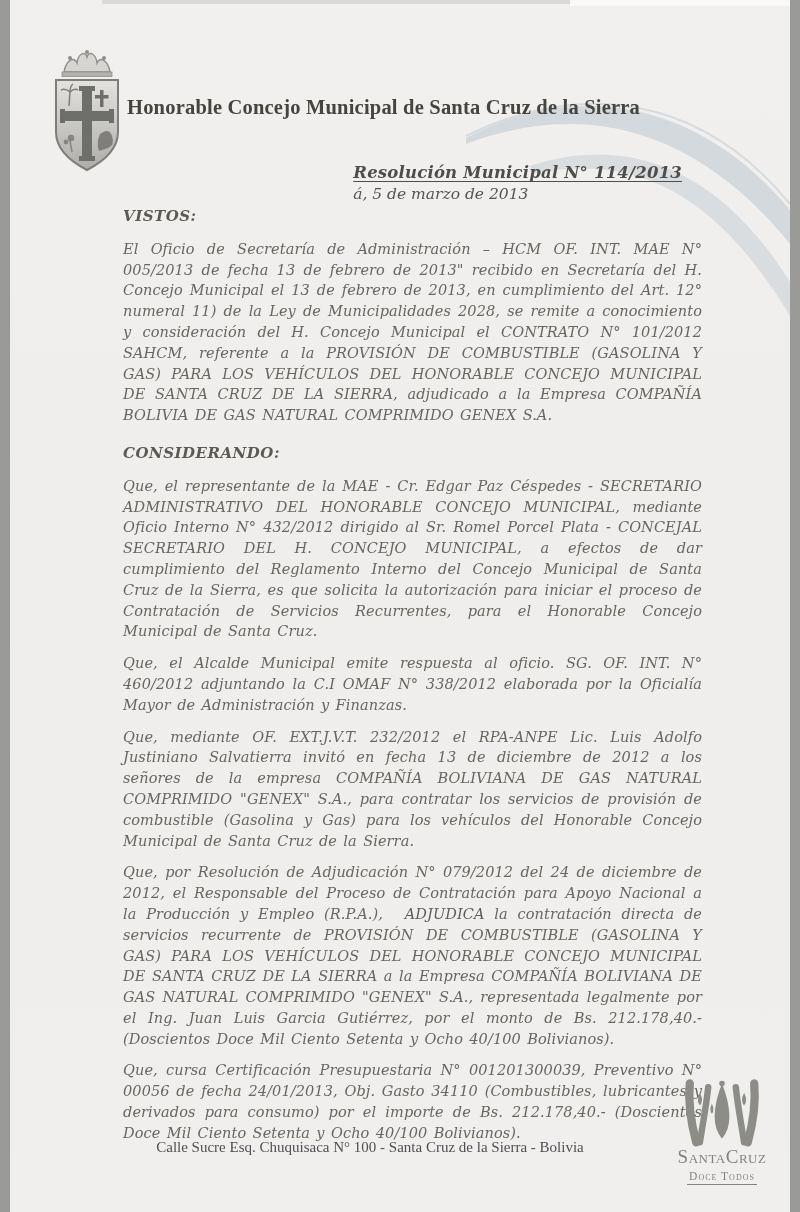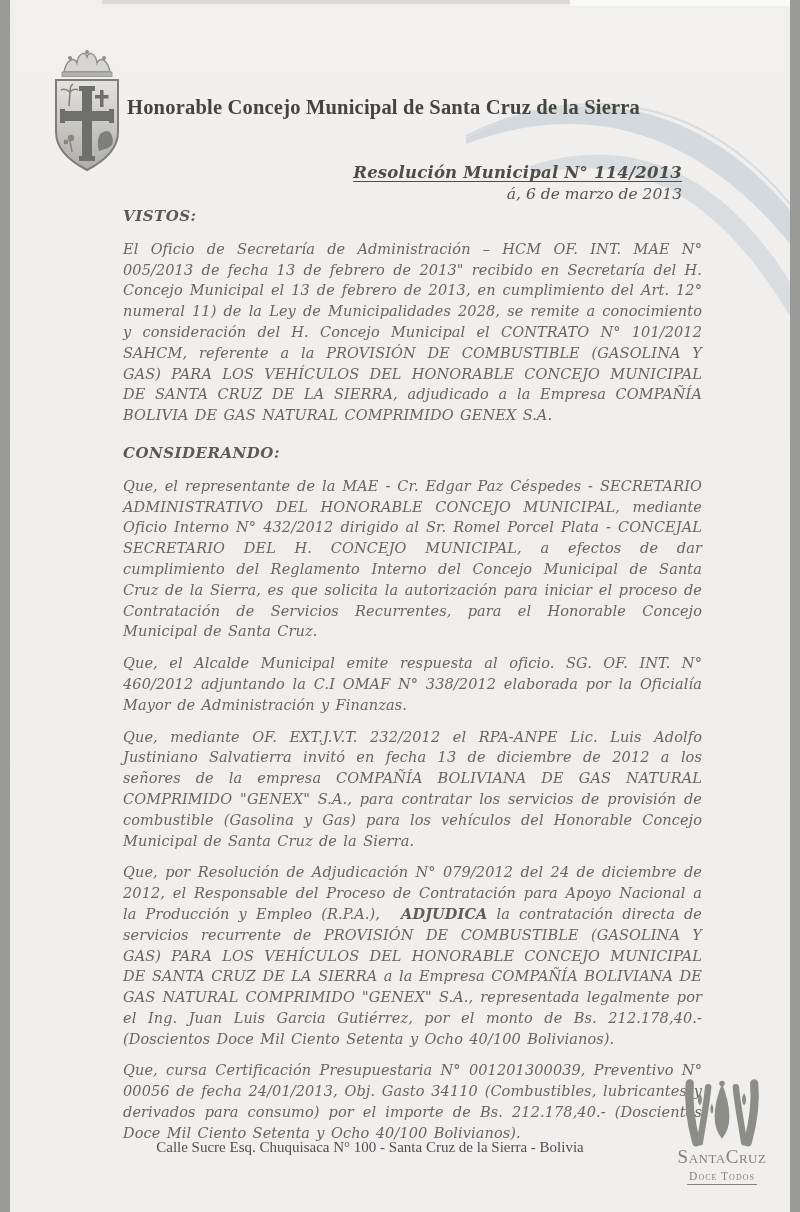--- a/index.html
+++ b/index.html
@@ -22,42 +22,42 @@
   
   .coat{position:absolute;left:36px;top:48px;width:82px;height:128px;}
 
   .org-title{
     position:absolute;left:117px;top:96px;width:600px;
     font-family:"Liberation Serif", serif;
     font-weight:bold;font-size:20.5px;color:#45443f;
     letter-spacing:0.2px;
   }
   .resolution{
-    position:absolute;right:108px;top:163px;text-align:right;
+    position:absolute;right:108px;top:163px;text-align:left;
     font-style:italic;color:#4e4d49;margin-left:43px;
   }
   .resolution .res-title{
     font-size:16.5px;font-weight:bold;
     text-decoration:underline;text-underline-offset:3px;
     letter-spacing:0.2px;
   }
   .resolution .res-date{font-size:15.5px;margin-top:3px;color:#55544f;}
 
   .content{
     position:absolute;left:113px;top:206px;width:579px;
     font-style:italic;font-size:14.5px;line-height:20.8px;
     text-align:justify;word-spacing:1.6px;letter-spacing:0.1px;
   }
   .content h3{
     font-size:15px;margin:0 0 12px 0;color:#5b5a54;
     letter-spacing:0.5px;font-weight:bold;
   }
   .content h3.mt{margin-top:17px;}
   .content p{margin:0 0 11px 0;}
-  .content strong{font-weight:bold;color:#5e5d57;margin-left:12px;}
+  .content strong{font-weight:normal;color:#5e5d57;margin-left:12px;}
 
   .footer{
     position:absolute;left:0;top:1136px;width:720px;text-align:center;
     font-family:"Liberation Serif", serif;font-size:15px;color:#4f4f53;
   }
   .footer .line2{margin-top:3px;}
 
   .sc-logo{
     position:absolute;left:656px;top:1076px;width:112px;text-align:center;
     font-family:"Liberation Serif", serif;color:#83837d;
@@ -117,21 +117,21 @@
 
     <circle cx="25" cy="90" r="3.2" fill="#6e6e6a" opacity="0.7"></circle>
     <circle cx="20" cy="94" r="2.4" fill="#6e6e6a" opacity="0.7"></circle>
     <path d="M24,93 l2,11" stroke="#6e6e6a" stroke-width="1.5" opacity="0.7"></path>
   </svg>
 
   <div class="org-title">Honorable Concejo Municipal de Santa Cruz de la Sierra</div>
 
   <div class="resolution">
     <div class="res-title">Resolución Municipal N° 114/2013</div>
-    <div class="res-date">á, 6 de marzo de 2013</div>
+    <div class="res-date">á, 5 de marzo de 2013</div>
   </div>
 
   <div class="content">
     <h3>VISTOS:</h3>
     <p>El Oficio de Secretaría de Administración – HCM OF. INT. MAE N° 005/2013 de fecha 13 de febrero de 2013" recibido en Secretaría del H. Concejo Municipal el 13 de febrero de 2013, en cumplimiento del Art. 12° numeral 11) de la Ley de Municipalidades 2028, se remite a conocimiento y consideración del H. Concejo Municipal el CONTRATO N° 101/2012 SAHCM, referente a la PROVISIÓN DE COMBUSTIBLE (GASOLINA Y GAS) PARA LOS VEHÍCULOS DEL HONORABLE CONCEJO MUNICIPAL DE SANTA CRUZ DE LA SIERRA, adjudicado a la Empresa COMPAÑÍA BOLIVIA DE GAS NATURAL COMPRIMIDO GENEX S.A.</p>
 
     <h3 class="mt">CONSIDERANDO:</h3>
     <p>Que, el representante de la MAE - Cr. Edgar Paz Céspedes - SECRETARIO ADMINISTRATIVO DEL HONORABLE CONCEJO MUNICIPAL, mediante Oficio Interno N° 432/2012 dirigido al Sr. Romel Porcel Plata - CONCEJAL SECRETARIO DEL H. CONCEJO MUNICIPAL, a efectos de dar cumplimiento del Reglamento Interno del Concejo Municipal de Santa Cruz de la Sierra, es que solicita la autorización para iniciar el proceso de Contratación de Servicios Recurrentes, para el Honorable Concejo Municipal de Santa Cruz.</p>
     <p>Que, el Alcalde Municipal emite respuesta al oficio. SG. OF. INT. N° 460/2012 adjuntando la C.I OMAF N° 338/2012 elaborada por la Oficialía Mayor de Administración y Finanzas.</p>
     <p>Que, mediante OF. EXT.J.V.T. 232/2012 el RPA-ANPE Lic. Luis Adolfo Justiniano Salvatierra invitó en fecha 13 de diciembre de 2012 a los señores de la empresa COMPAÑÍA BOLIVIANA DE GAS NATURAL COMPRIMIDO "GENEX" S.A., para contratar los servicios de provisión de combustible (Gasolina y Gas) para los vehículos del Honorable Concejo Municipal de Santa Cruz de la Sierra.</p>

